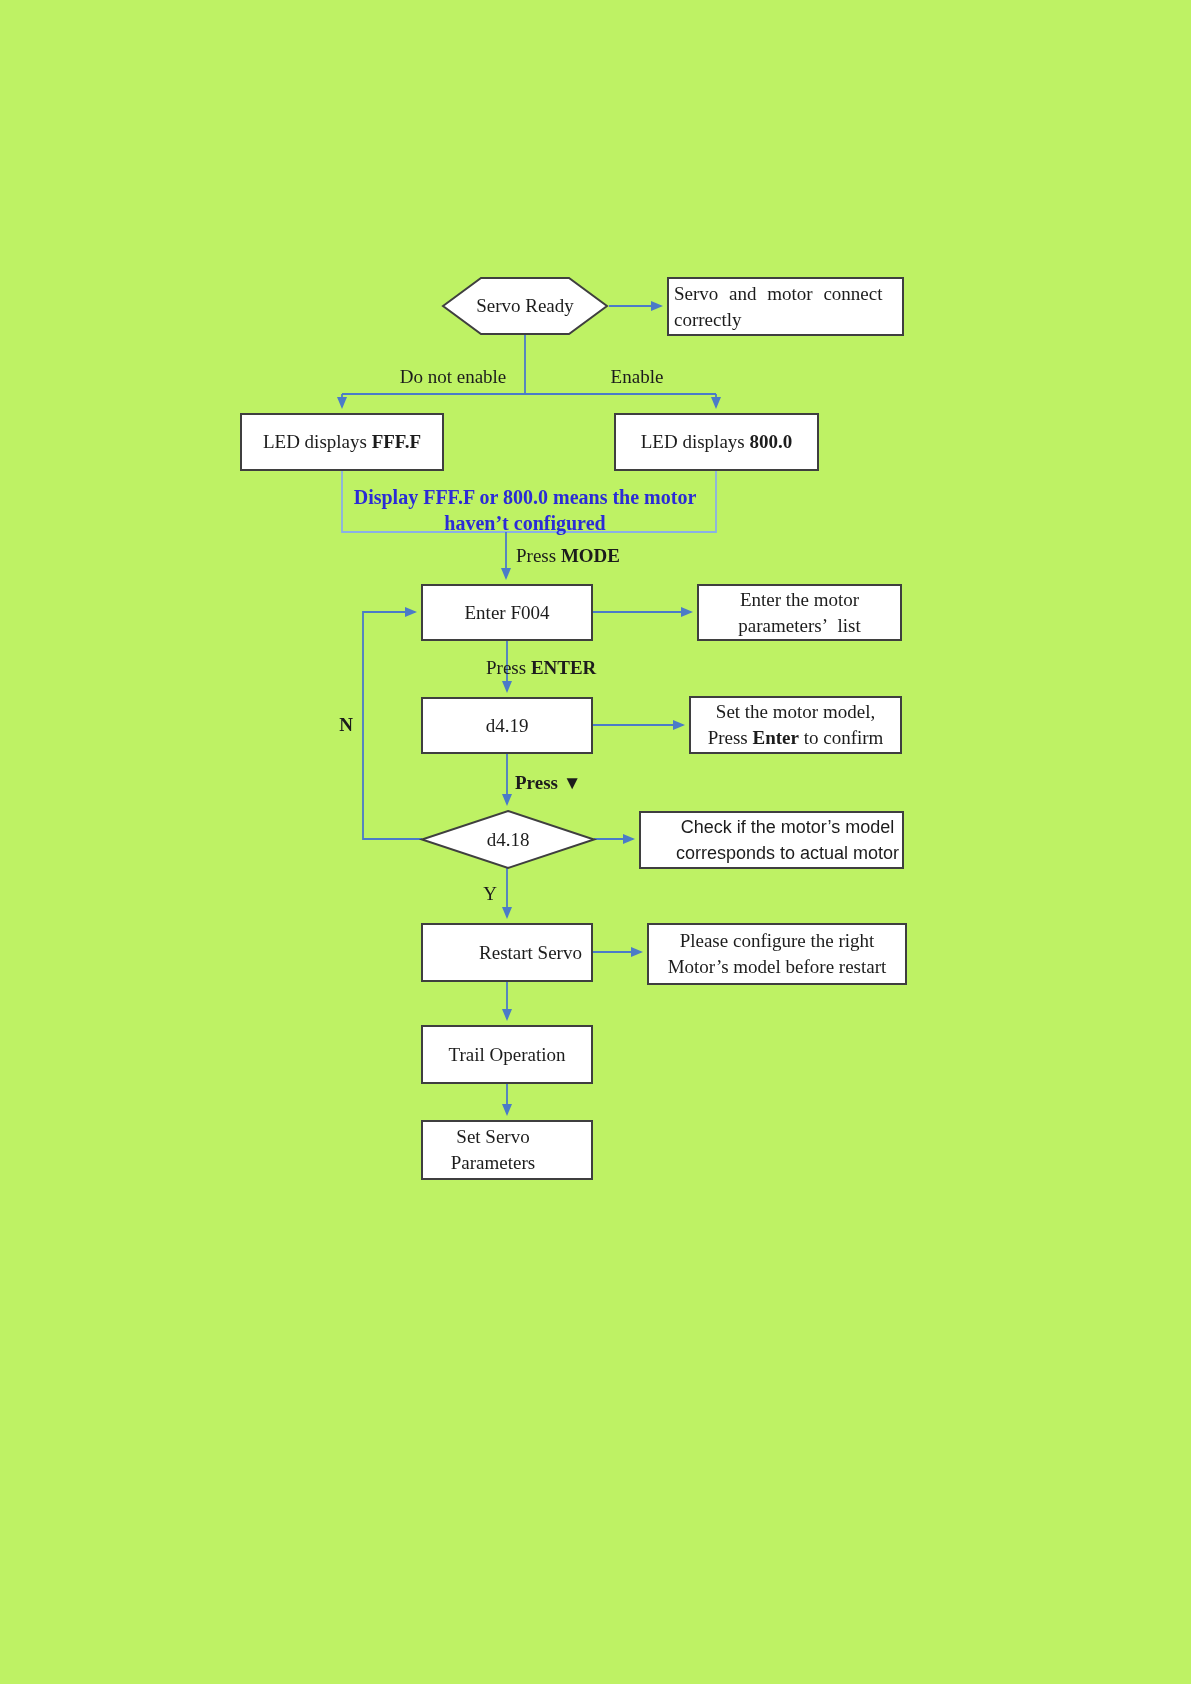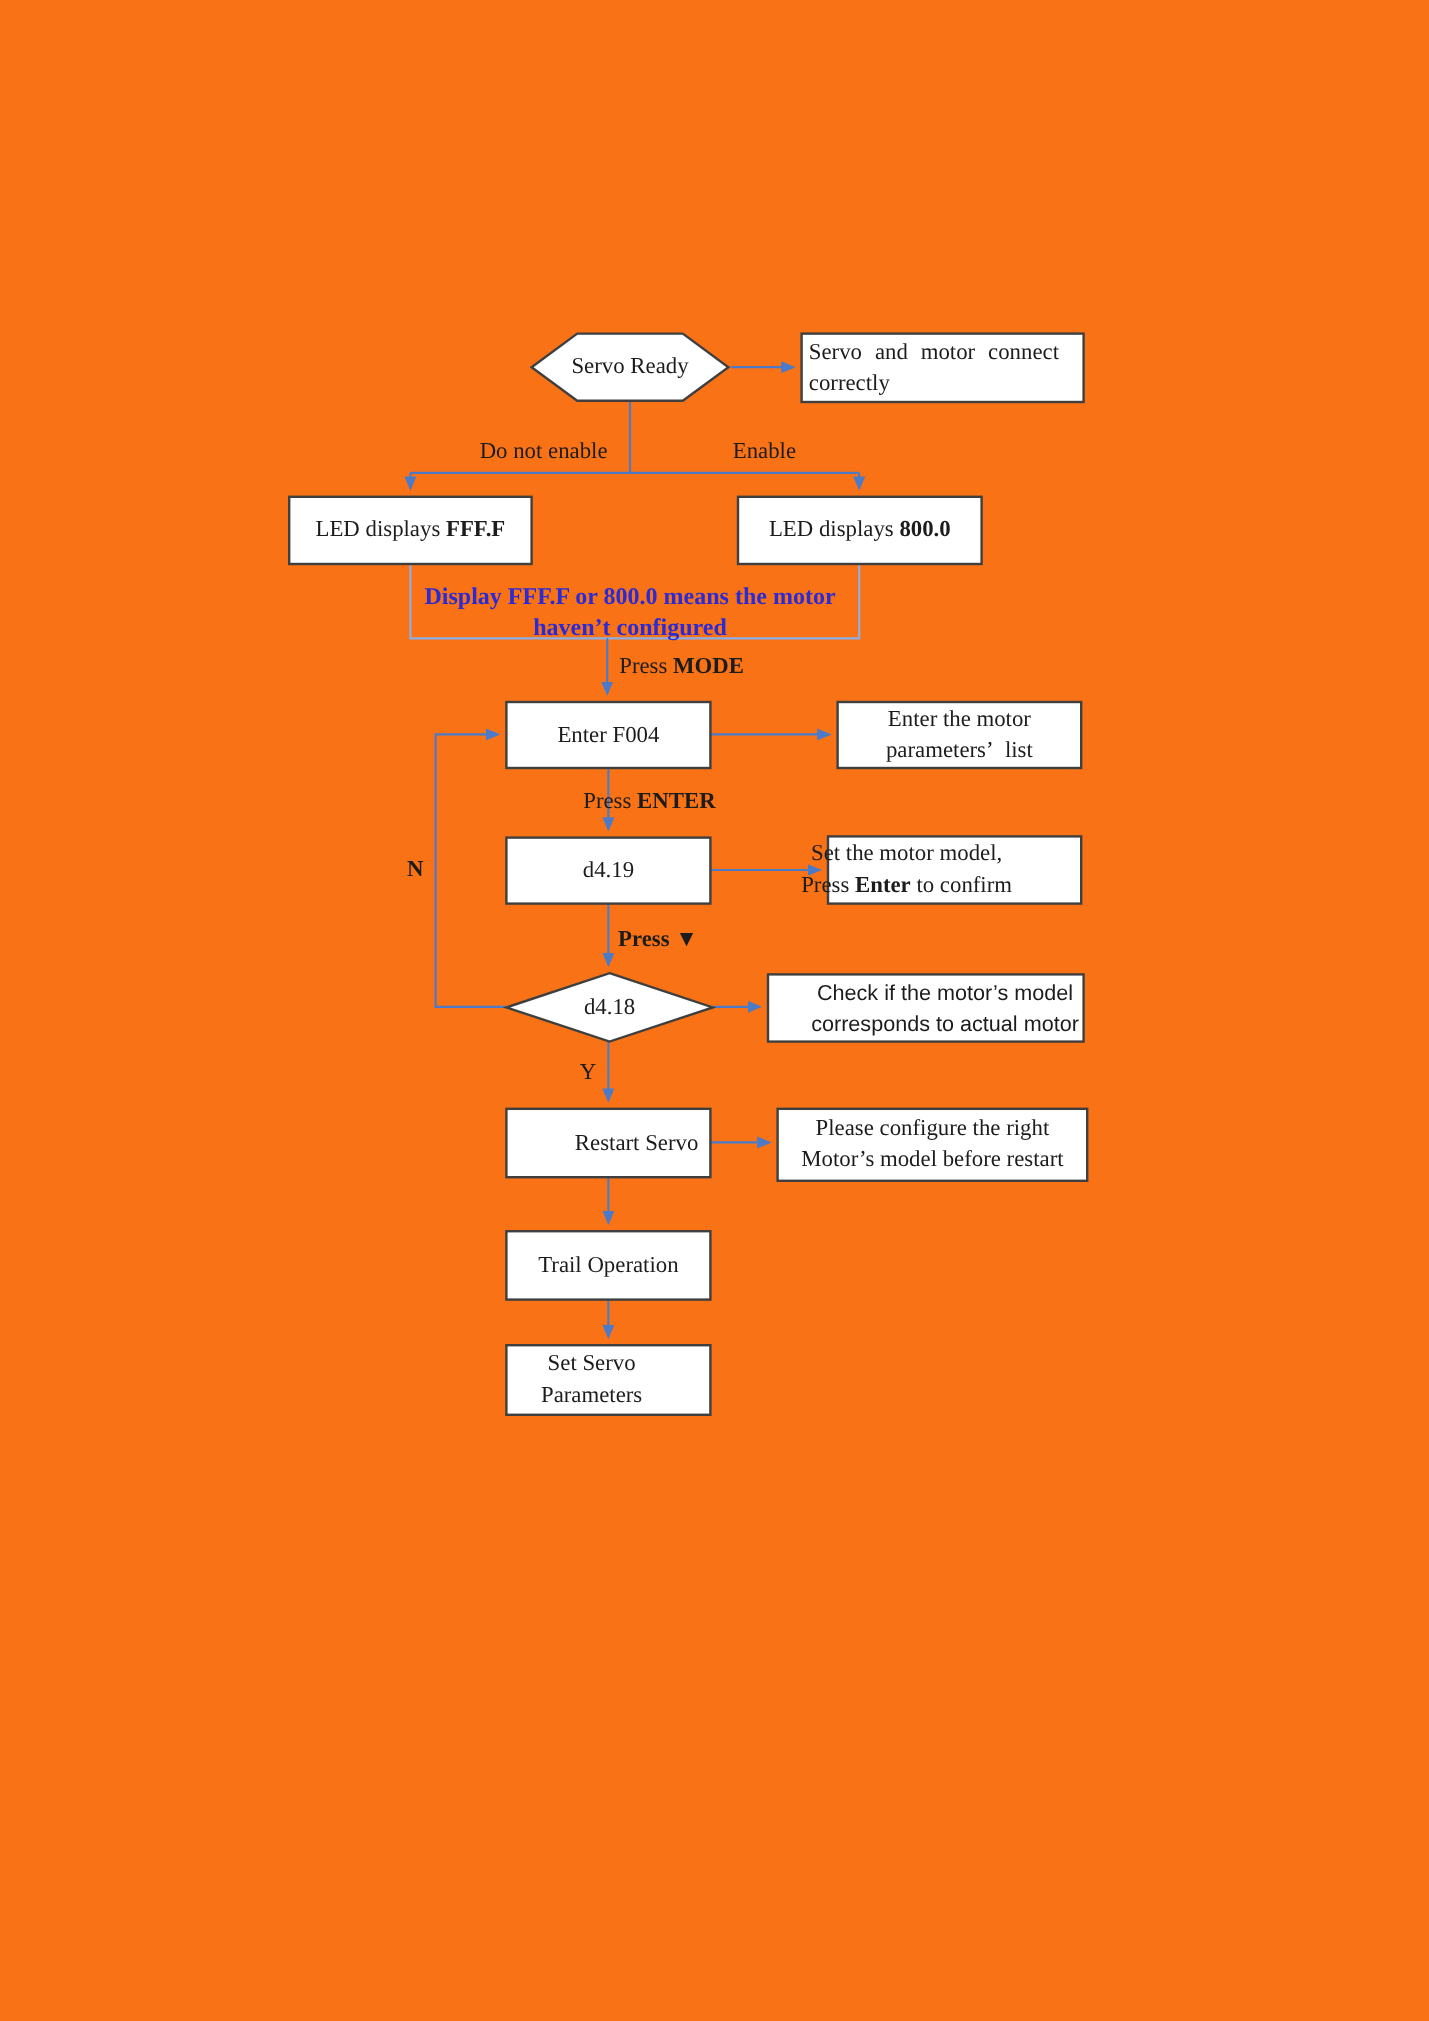--- a/index.html
+++ b/index.html
@@ -1,19 +1,19 @@
 <!DOCTYPE html>
 <html><head>
 <meta charset="utf-8">
 <style>
   html,body{margin:0;padding:0;background:#ffffff;}
   #page{
     position:relative;
     width:1191px;height:1684px;
-    background:#f97316;
+    background:#bef264;
     overflow:hidden;
     font-family:"Liberation Serif","DejaVu Serif",serif;
   }
   #edges-svg{position:absolute;left:0;top:0;width:1191px;height:1684px;}
   .node-label{
     position:absolute;
     display:flex;flex-direction:column;justify-content:center;
     box-sizing:border-box;
     color:#1c1c1c;
     line-height:26px;
@@ -95,21 +95,21 @@
       <div class="node-label center" style="left: 422px; top: 585px; width: 170px; height: 55px; font-size: 19px;">
         <div><span>Enter F004</span></div>
       </div>
       <div class="node-label center" style="left: 698px; top: 585px; width: 203px; height: 55px; font-size: 19px;">
         <div><span>Enter the motor</span></div>
         <div><span>parameters’ list</span></div>
       </div>
       <div class="node-label center" style="left: 422px; top: 698px; width: 170px; height: 55px; font-size: 19px;">
         <div><span>d4.19</span></div>
       </div>
-      <div class="node-label center" style="left: 650px; top: 697px; width: 211px; height: 56px; font-size: 19px;">
+      <div class="node-label center" style="left: 690px; top: 697px; width: 211px; height: 56px; font-size: 19px;">
         <div><span>Set the motor model,</span></div>
         <div><span>Press </span><span class="b">Enter</span><span> to confirm</span></div>
       </div>
       <div class="node-label center" style="left: 422px; top: 811px; width: 172px; height: 57px; font-size: 19px;">
         <div><span>d4.18</span></div>
       </div>
       <div class="node-label center sans" style="left: 640px; top: 812px; width: 263px; height: 56px; font-size: 18px; margin-left: 16px;">
         <div><span>Check if the motor’s model</span></div>
         <div><span>corresponds to actual motor</span></div>
       </div>

